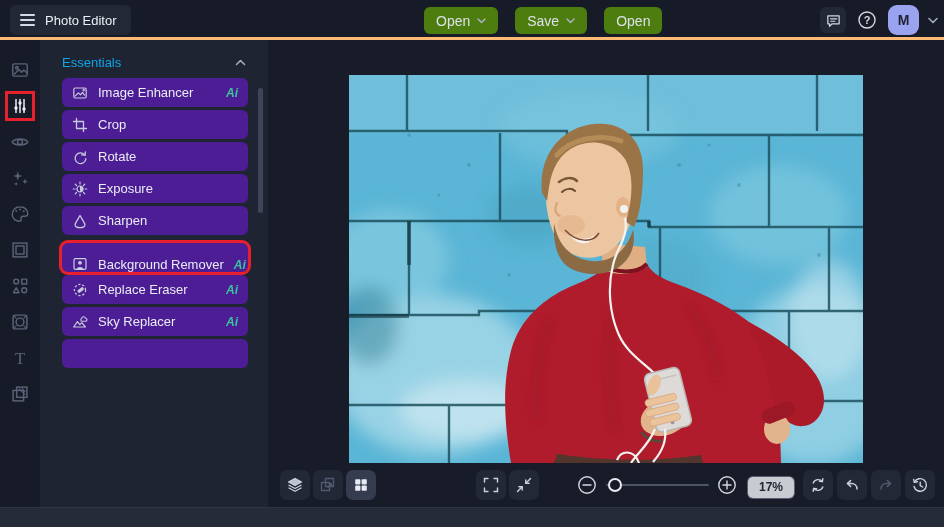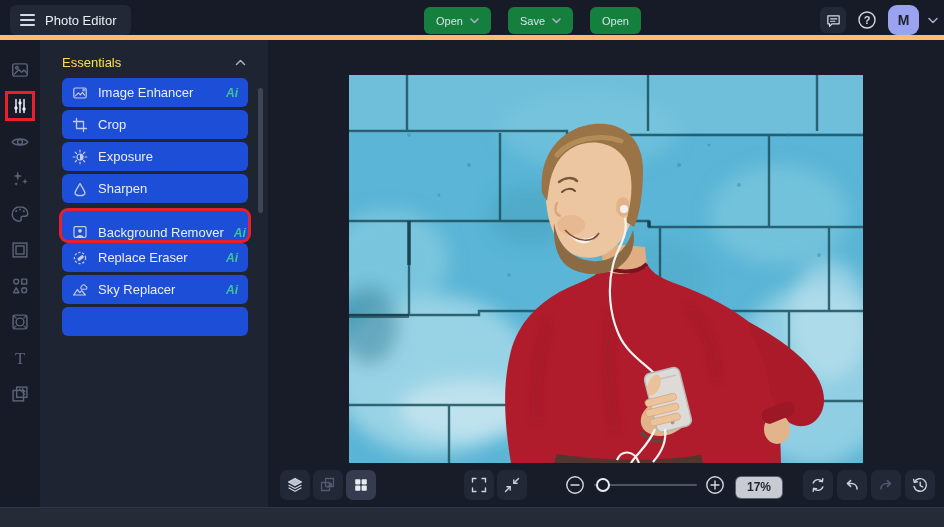--- a/index.html
+++ b/index.html
@@ -1,28 +1,28 @@
 <!DOCTYPE html>
 <html><head>
 <meta charset="utf-8">
 <style>
   * { margin:0; padding:0; box-sizing:border-box; }
   html,body { width:944px; height:527px; overflow:hidden; }
   body { font-family:"Liberation Sans", sans-serif; background:#171b27; color:#e9ecf3; }
   #app { position:relative; width:944px; height:527px; display:flex; flex-direction:column; }
 
   
-  .header { position:relative; height:40px; flex:0 0 40px; background:#171b27; border-bottom:5px solid #fdba74; }
+  .header { position:relative; height:40px; flex:0 0 40px; background:#171b27; border-bottom:3px solid #fdba74; }
   .title-chip { position:absolute; left:10px; top:5px; height:30px; display:flex; align-items:center; gap:10px;
                 background:#232836; border-radius:6px; padding:0 14px 0 10px; cursor:pointer; }
   .title-chip .txt { font-size:13px; color:#eceff5; }
   .burger { display:flex; flex-direction:column; gap:3px; }
   .burger span { display:block; width:15px; height:2px; background:#d6dae4; border-radius:1px; }
   .center-btns { position:absolute; left:424px; top:7px; display:flex; gap:17px; }
-  .hbtn { height:27px; background:#15803d; border:none; border-radius:6px; color:#dde1ea; font-size:11px;
+  .hbtn { height:27px; background:#4d7c0f; border:none; border-radius:6px; color:#dde1ea; font-size:14px;
           font-family:inherit; padding:0 12px; display:flex; align-items:center; gap:7px; cursor:pointer; }
   .right-grp { position:absolute; right:6px; top:5px; height:30px; display:flex; align-items:center; gap:9px; }
   .icon-btn { width:26px; height:26px; border-radius:6px; background:#232836; display:flex; align-items:center; justify-content:center; color:#d4d8e3; cursor:pointer; }
   .icon-plain { width:24px; height:24px; display:flex; align-items:center; justify-content:center; color:#d4d8e3; cursor:pointer; }
   .avatar { width:31px; height:30px; border-radius:9px; background:#9aa3f0; color:#1d2130; font-size:14px; font-weight:bold;
             display:flex; align-items:center; justify-content:center; cursor:pointer; }
   .chev { color:#aab0c0; }
 
   
   .main { display:flex; height:467px; flex:0 0 467px; }
@@ -33,38 +33,38 @@
   .rail-item.selected { height:30px; margin-top:-4px; margin-bottom:10px; color:#eef1f7; }
   .rail-item.selected .icobox { width:30px; height:30px; display:flex; align-items:center; justify-content:center;
                                 box-shadow: inset 0 0 0 3px #e8202c; }
 
   
   .panel { width:228px; flex:0 0 228px; background:#1f2432; position:relative; overflow:hidden; }
   .panel-head { display:flex; align-items:center; justify-content:space-between; padding:19px 20px 0 22px; }
   .panel-title { font-size:15px; font-weight:bold; color:#f1f3f8; }
   .info { color:#c9cedd; cursor:pointer; display:flex; }
   .sec-head { display:flex; align-items:center; justify-content:space-between; padding:0 22px 0 22px; margin-top:14px; height:16px; }
-  .sec-label { font-size:13px; color:#fde047; }
+  .sec-label { font-size:13px; color:#0ea5e9; }
   .sec-chev { color:#aab0c0; cursor:pointer; display:flex; }
   .rows { display:flex; flex-direction:column; gap:3px; padding:8px 20px 0 22px; }
-  .row { height:29px; flex:0 0 29px; background:#1d4ed8; border-radius:6px; display:flex; align-items:center; gap:10px;
+  .row { height:29px; flex:0 0 29px; background:#4c1d95; border-radius:6px; display:flex; align-items:center; gap:10px;
          padding:0 10px; cursor:pointer; }
   .row .ric { color:#c7ccda; display:flex; }
   .row .rlabel { font-size:13px; color:#eaedf4; white-space:nowrap; }
   .row .ai { margin-left:auto; font-size:12px; font-style:italic; font-weight:bold; color:#3cc39c; }
   .row.red-box { box-shadow:0 0 0 3px #e8202c;align-items:flex-end; }
   .scrollbar { position:absolute; right:5px; top:48px; width:5px; height:125px; background:#3e4556; border-radius:3px; cursor:pointer; }
 
   
   .canvas { flex:1; position:relative; background:#181c28; }
   .photo { position:absolute; left:81px; top:35px; width:514px; height:388px; }
 
   .cbar { position:absolute; left:0; right:0; bottom:7px; height:30px; }
   .grp-left { position:absolute; left:12px; top:0; display:flex; gap:3px; }
-  .grp-mid { position:absolute; left:196px; top:0; display:flex; align-items:center; }
+  .grp-mid { position:absolute; left:208px; top:0; display:flex; align-items:center; }
   .grp-right { position:absolute; right:9px; top:0; display:flex; gap:4px; }
   .tbtn { width:30px; height:30px; border-radius:7px; background:#232836; display:flex; align-items:center; justify-content:center;
           color:#ccd2df; cursor:pointer; }
   .tbtn.dim { color:#525970; }
   .tbtn.active { background:#353c4f; color:#eceff5; }
   .ticon { width:26px; height:30px; display:flex; align-items:center; justify-content:center; color:#d3d7e2; cursor:pointer; }
   .minus-w { margin-left:35px; }
   .slider { position:relative; width:103px; height:30px; margin:0 5px 0 6px; cursor:pointer; }
   .slider .track { position:absolute; left:0; right:0; top:14px; height:2px; background:#4d5466; border-radius:1px; }
   .slider .knob { position:absolute; left:2px; top:8px; width:14px; height:14px; border-radius:50%;
@@ -236,20 +236,29 @@
         <div class="row">
           <span class="ric">
             <svg width="16" height="16" viewBox="0 0 16 16" fill="none" stroke="currentColor" stroke-width="1.3" stroke-linecap="round" stroke-linejoin="round">
               <path d="M4.5 1.5 V11.5 H14.5 M1.5 4.5 H11.5 V14.5"></path>
             </svg>
           </span>
           <span class="rlabel">Crop</span>
         </div>
 
 
+        <div class="row">
+          <span class="ric">
+            <svg width="16" height="16" viewBox="0 0 16 16" fill="none" stroke="currentColor" stroke-width="1.3" stroke-linecap="round" stroke-linejoin="round">
+              <path d="M13 6.2 A5.4 5.4 0 1 0 13.9 9.6"></path>
+                <polyline points="13.4,2.8 13,6.2 9.6,5.8"></polyline>
+            </svg>
+          </span>
+          <span class="rlabel">Rotate</span>
+        </div>
 
         <div class="row">
           <span class="ric">
             <svg width="16" height="16" viewBox="0 0 16 16" fill="none" stroke="currentColor" stroke-width="1.2" stroke-linecap="round">
               <circle cx="8" cy="8" r="3"></circle>
                 <path d="M8 5 A3 3 0 0 1 8 11 Z" fill="currentColor" stroke="none"></path>
               <path d="M8 1.2 V3 M8 13 V14.8 M1.2 8 H3 M13 8 H14.8 M3.2 3.2 L4.5 4.5 M11.5 11.5 L12.8 12.8 M12.8 3.2 L11.5 4.5 M4.5 11.5 L3.2 12.8"></path>
             </svg>
           </span>
           <span class="rlabel">Exposure</span>

